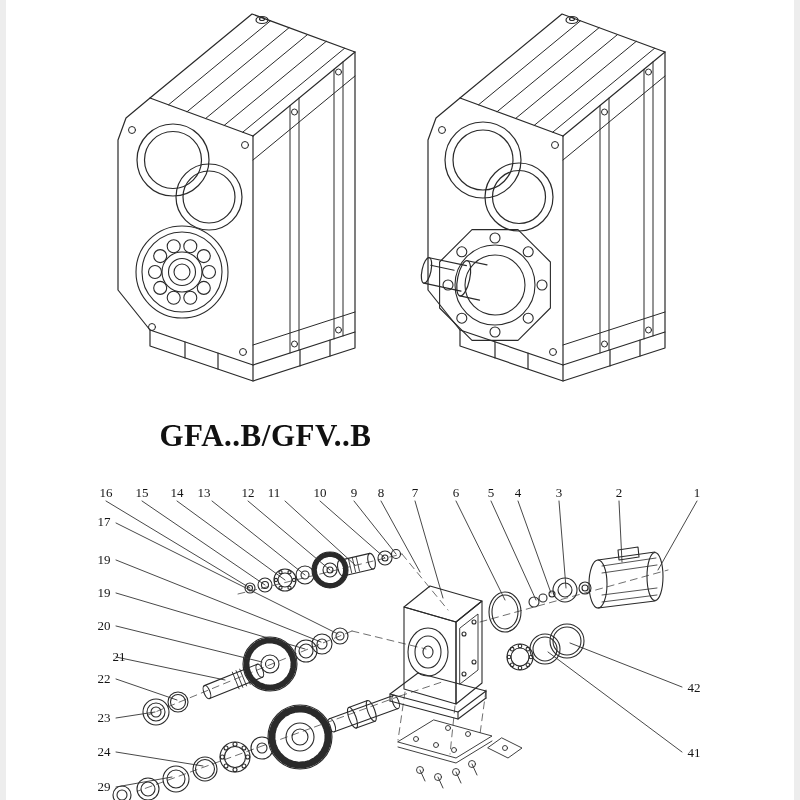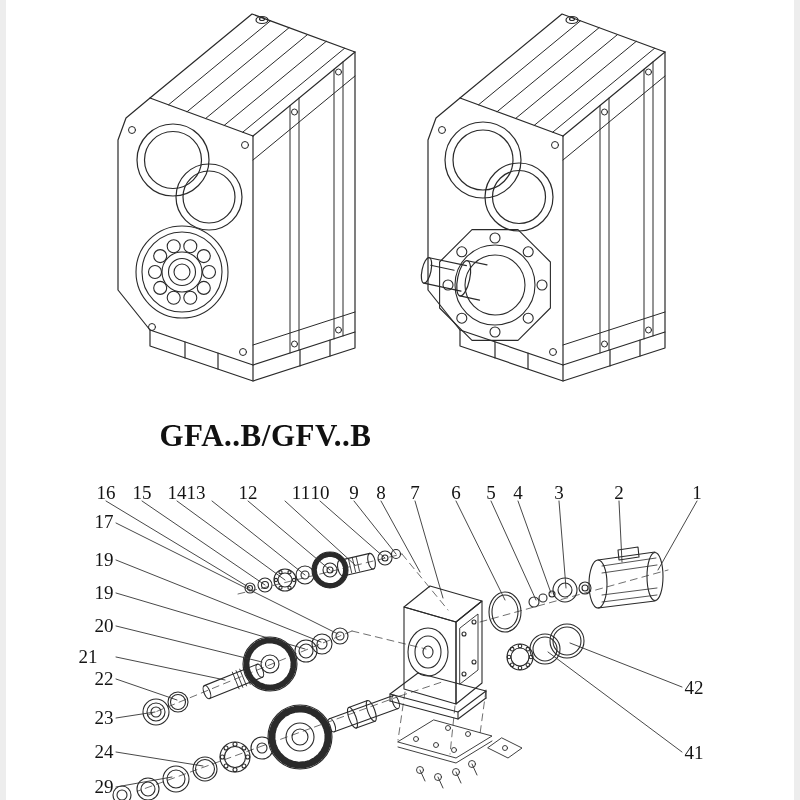--- a/index.html
+++ b/index.html
@@ -14,21 +14,21 @@
   .drawing-top{top:0;}
   .drawing-bottom{top:470px;}
   .model-label{
     position:absolute;top:418px;text-align:center;font-weight:bold;
     font-size:31px;letter-spacing:.5px;color:#111;
   }
   .model-label.left{left:128px;width:275px;}
   .model-label.right{left:455px;width:180px;}
   .co{
     position:absolute;transform:translate(-50%,-50%);
-    font-size:19px;line-height:1;color:#141414;
+    font-size:13px;line-height:1;color:#141414;
   }
 </style>
 </head>
 <body>
 
 <div class="page">
 
   <div class="edge-strip left"></div>
   <div class="edge-strip right"></div>
 
@@ -406,39 +406,39 @@
       <line x1="116" y1="752" x2="203" y2="766"></line>
       <line x1="116" y1="787" x2="172" y2="777"></line>
       <line x1="682" y1="687" x2="570" y2="643"></line>
       <line x1="682" y1="752" x2="548" y2="652"></line>
     </g>
   </svg>
 
   <span class="co" style="left:106px;top:492px">16</span>
   <span class="co" style="left:142px;top:492px">15</span>
   <span class="co" style="left:177px;top:492px">14</span>
-  <span class="co" style="left:196px;top:492px">13</span>
+  <span class="co" style="left:204px;top:492px">13</span>
   <span class="co" style="left:248px;top:492px">12</span>
-  <span class="co" style="left:301px;top:492px">11</span>
+  <span class="co" style="left:274px;top:492px">11</span>
   <span class="co" style="left:320px;top:492px">10</span>
   <span class="co" style="left:354px;top:492px">9</span>
   <span class="co" style="left:381px;top:492px">8</span>
   <span class="co" style="left:415px;top:492px">7</span>
   <span class="co" style="left:456px;top:492px">6</span>
   <span class="co" style="left:491px;top:492px">5</span>
   <span class="co" style="left:518px;top:492px">4</span>
   <span class="co" style="left:559px;top:492px">3</span>
   <span class="co" style="left:619px;top:492px">2</span>
   <span class="co" style="left:697px;top:492px">1</span>
 
   <span class="co" style="left:104px;top:521px">17</span>
   <span class="co" style="left:104px;top:559px">19</span>
   <span class="co" style="left:104px;top:592px">19</span>
   <span class="co" style="left:104px;top:625px">20</span>
-  <span class="co" style="left:88px;top:656px">21</span>
+  <span class="co" style="left:119px;top:656px">21</span>
   <span class="co" style="left:104px;top:678px">22</span>
   <span class="co" style="left:104px;top:717px">23</span>
   <span class="co" style="left:104px;top:751px">24</span>
   <span class="co" style="left:104px;top:786px">29</span>
 
   <span class="co" style="left:694px;top:687px">42</span>
   <span class="co" style="left:694px;top:752px">41</span>
 
 </div>
 

